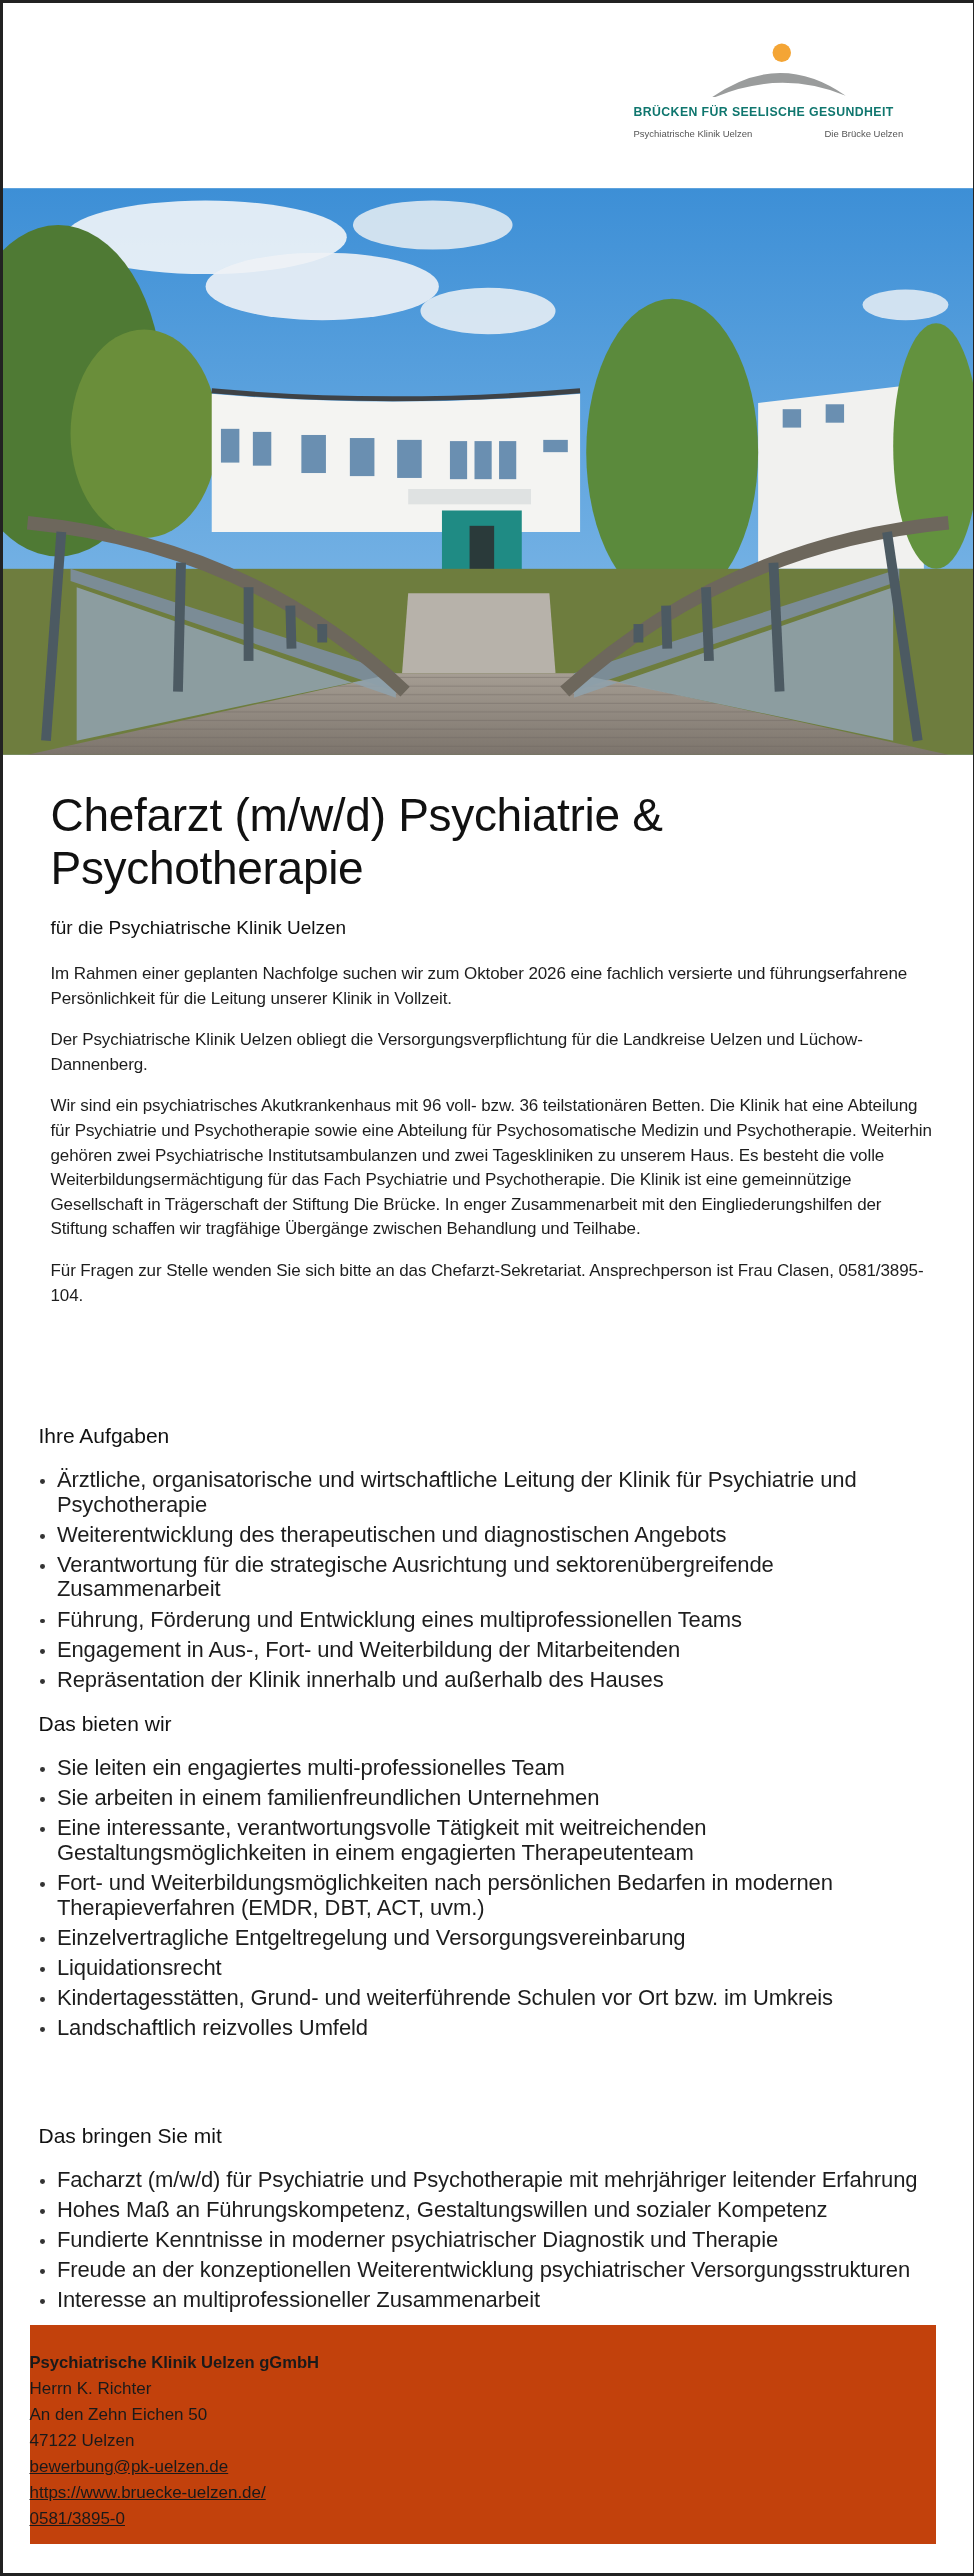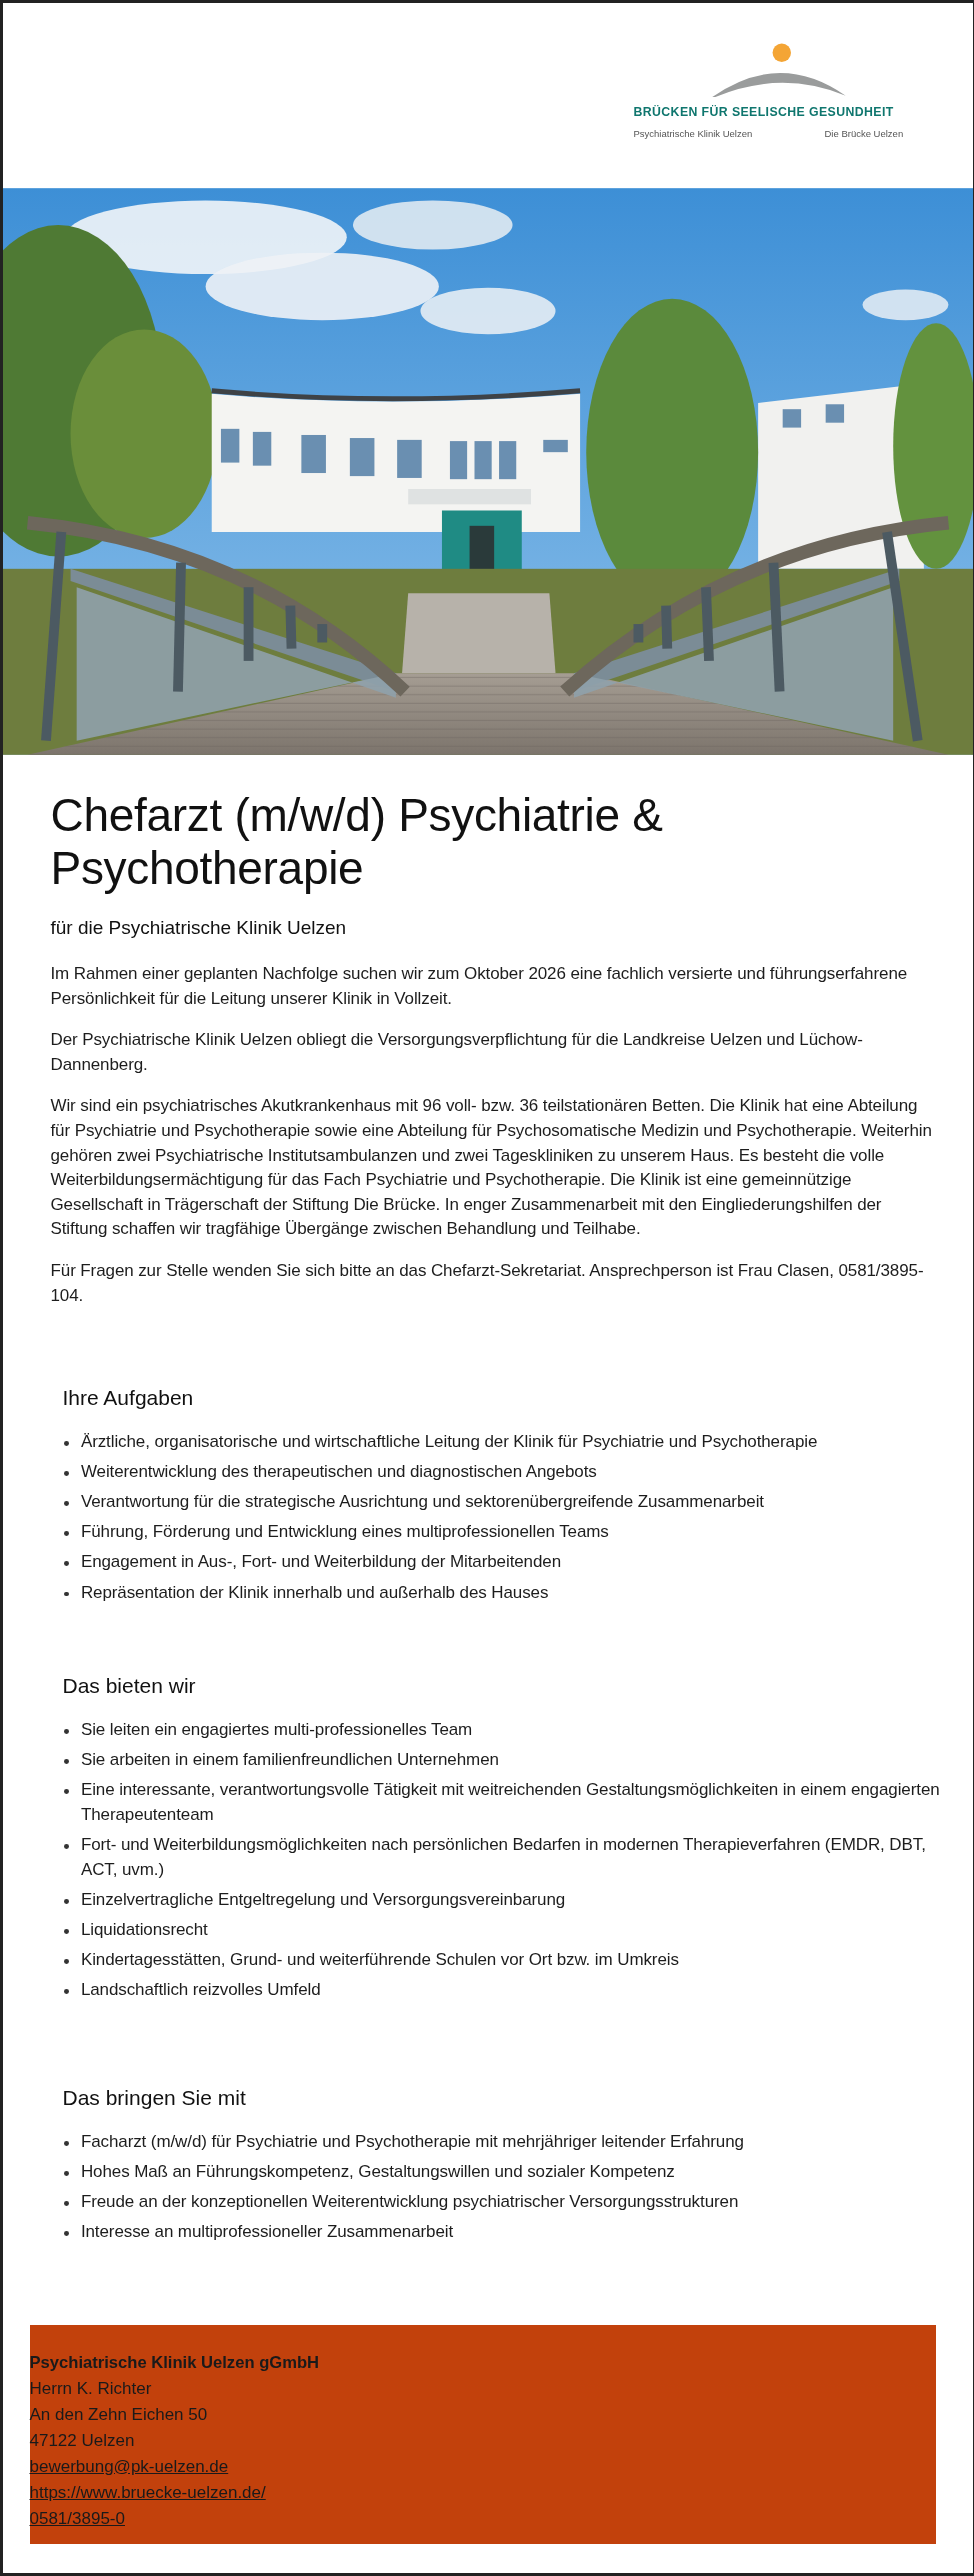--- a/index.html
+++ b/index.html
@@ -40,28 +40,28 @@
   .title {
     font-size: 46px; line-height: 53px; font-weight: normal; margin: 0;
     color: #111; letter-spacing: -0.3px;
   }
   .subtitle { font-size: 19px; margin: 21px 0 0 0; color: #111; line-height: 24.6px; }
   .para { font-size: 17px; line-height: 24.6px; margin: 17px 0 0 0; color: #1d1d1d; width: 884px; letter-spacing: -0.1px; }
   .para.first { margin-top: 22px; }
   .section-h { font-size: 21px; line-height: 27px; margin: 0; color: #111; font-weight: normal; }
   .blist { list-style: none; margin: 0; padding: 0; }
   .blist li {
-    position: relative; padding-left: 18.4px; font-size: 17px; line-height: 24.6px; color: #1d1d1d;
+    position: relative; padding-left: 18.4px; font-size: 22px; line-height: 24.6px; color: #1d1d1d;
     margin-bottom: 5.5px; letter-spacing: -0.1px;
   }
   .blist li::before {
     content: ""; position: absolute; left: 1.8px; top: 11px; width: 4.9px; height: 4.9px; border-radius: 50%; background: #333;
   }
 
-  .sec { position: absolute; left: 60px; width: 884px; }
+  .sec { position: absolute; left: 36px; width: 884px; margin-top: 38px; }
   .sec .section-h + .blist { margin-top: 19.6px; }
 
   
   .contact {
     position: absolute; left: 27px; top: 2322px; width: 906px; height: 219px;
     background: #c2410c; 
   }
   .contact-lines { padding-top: 25px; }
   .contact-line { font-size: 17px; line-height: 26px; color: #1a1a1a; display: block; }
   .contact-line.company { font-weight: bold; font-size: 16.6px; }
@@ -197,20 +197,21 @@
       <li>Kindertagesstätten, Grund- und weiterführende Schulen vor Ort bzw. im Umkreis</li>
       <li>Landschaftlich reizvolles Umfeld</li>
     </ul>
   </div>
 
   <div class="sec" style="top:2081px;">
     <h2 class="section-h">Das bringen Sie mit</h2>
     <ul class="blist">
       <li>Facharzt (m/w/d) für Psychiatrie und Psychotherapie mit mehrjähriger leitender Erfahrung</li>
       <li>Hohes Maß an Führungskompetenz, Gestaltungswillen und sozialer Kompetenz</li>
+      <li>Fundierte Kenntnisse in moderner psychiatrischer Diagnostik und Therapie</li>
       <li>Freude an der konzeptionellen Weiterentwicklung psychiatrischer Versorgungsstrukturen</li>
       <li>Interesse an multiprofessioneller Zusammenarbeit</li>
     </ul>
   </div>
 
   <div class="contact">
     <div class="contact-lines">
       <span class="contact-line company">Psychiatrische Klinik Uelzen gGmbH</span>
       <span class="contact-line">Herrn K. Richter</span>
       <span class="contact-line">An den Zehn Eichen 50</span>

